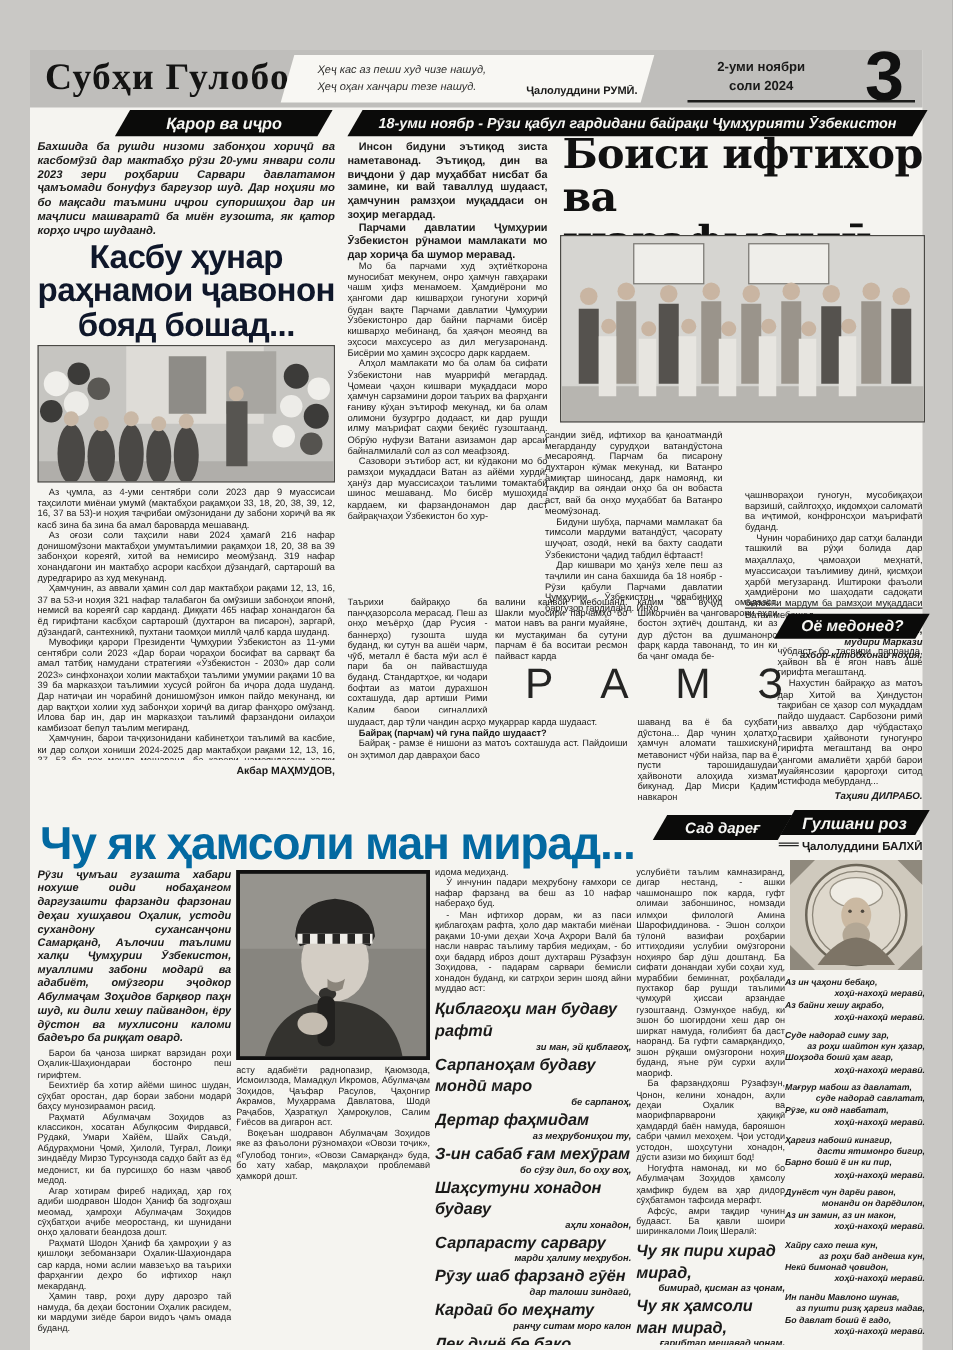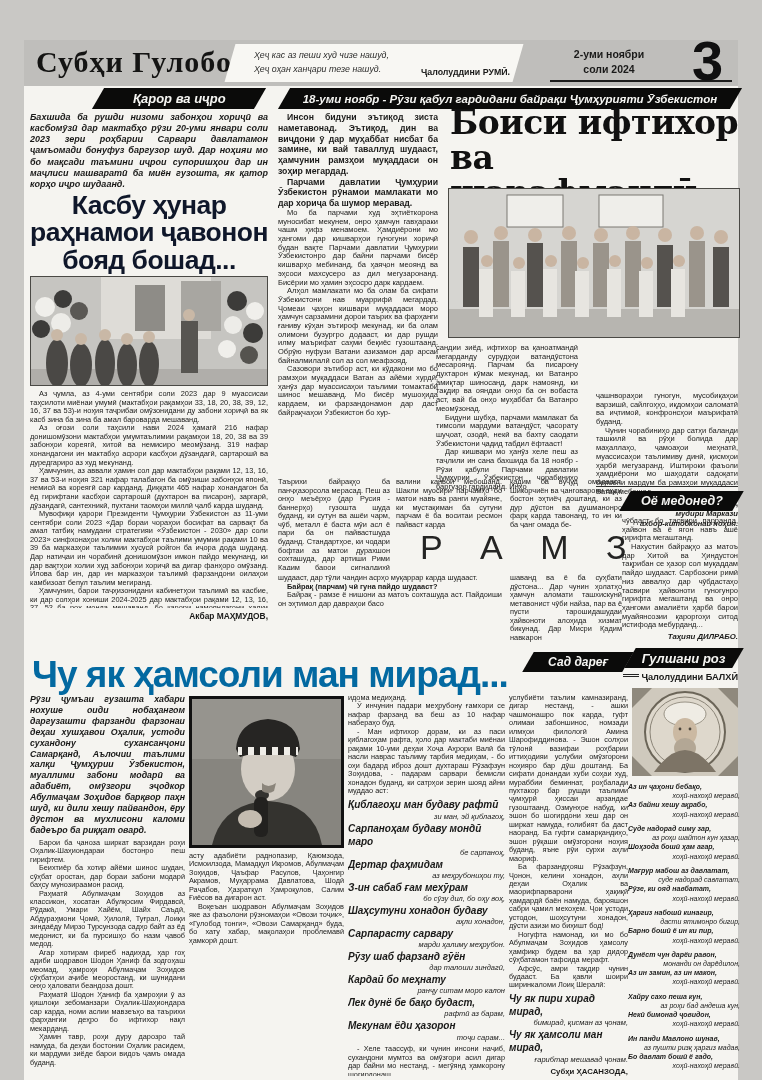--- a/index.html
+++ b/index.html
@@ -28,22 +28,22 @@
   .body-sm{font-size:7.4px;line-height:1.16;}
   .p{text-indent:9px;margin:0;}
   .sig-name{font-weight:700;font-size:8.4px;text-align:right;}
   .sig-role{font-weight:700;font-style:italic;font-size:7.6px;text-align:right;line-height:1.3;}
   .photo-frame{border:1px solid #4a4945;background:#cfcecb;overflow:hidden;}
   .flag-title{font-family:"DejaVu Serif",serif;font-weight:700;font-size:33px;line-height:1.06;letter-spacing:-0.5px;color:#111;}
   .bold-intro{font-weight:700;font-size:8.7px;line-height:1.24;}
   .ramz-word{font-size:34px;letter-spacing:14px;font-weight:400;color:#242423;white-space:nowrap;}
   .subhead{font-weight:700;text-indent:9px;}
   .obit-title{font-weight:800;font-size:37px;letter-spacing:-1px;white-space:nowrap;color:#0369a1;}
-  .verse-l{font-weight:700;font-style:italic;font-size:10px;line-height:1.32;text-align:left;}
-  .verse-r{font-weight:400;font-style:italic;font-size:7.5px;line-height:1.32;text-align:right;}
+  .verse-l{font-weight:700;font-style:italic;font-size:13px;line-height:1.32;text-align:left;}
+  .verse-r{font-weight:700;font-style:italic;font-size:7.5px;line-height:1.32;text-align:right;}
   .poem .verse-l,.poem .verse-r{font-size:7px;}
   .stanza{margin-bottom:5px;}
   .gul-author{font-weight:700;font-size:9.2px;text-align:right;}
   .hr{border-top:1.5px solid #2c2c2b;height:0;}
   .ovh{overflow:hidden;}
 </style>
 </head>
 <body>
 
 <div class="page">

